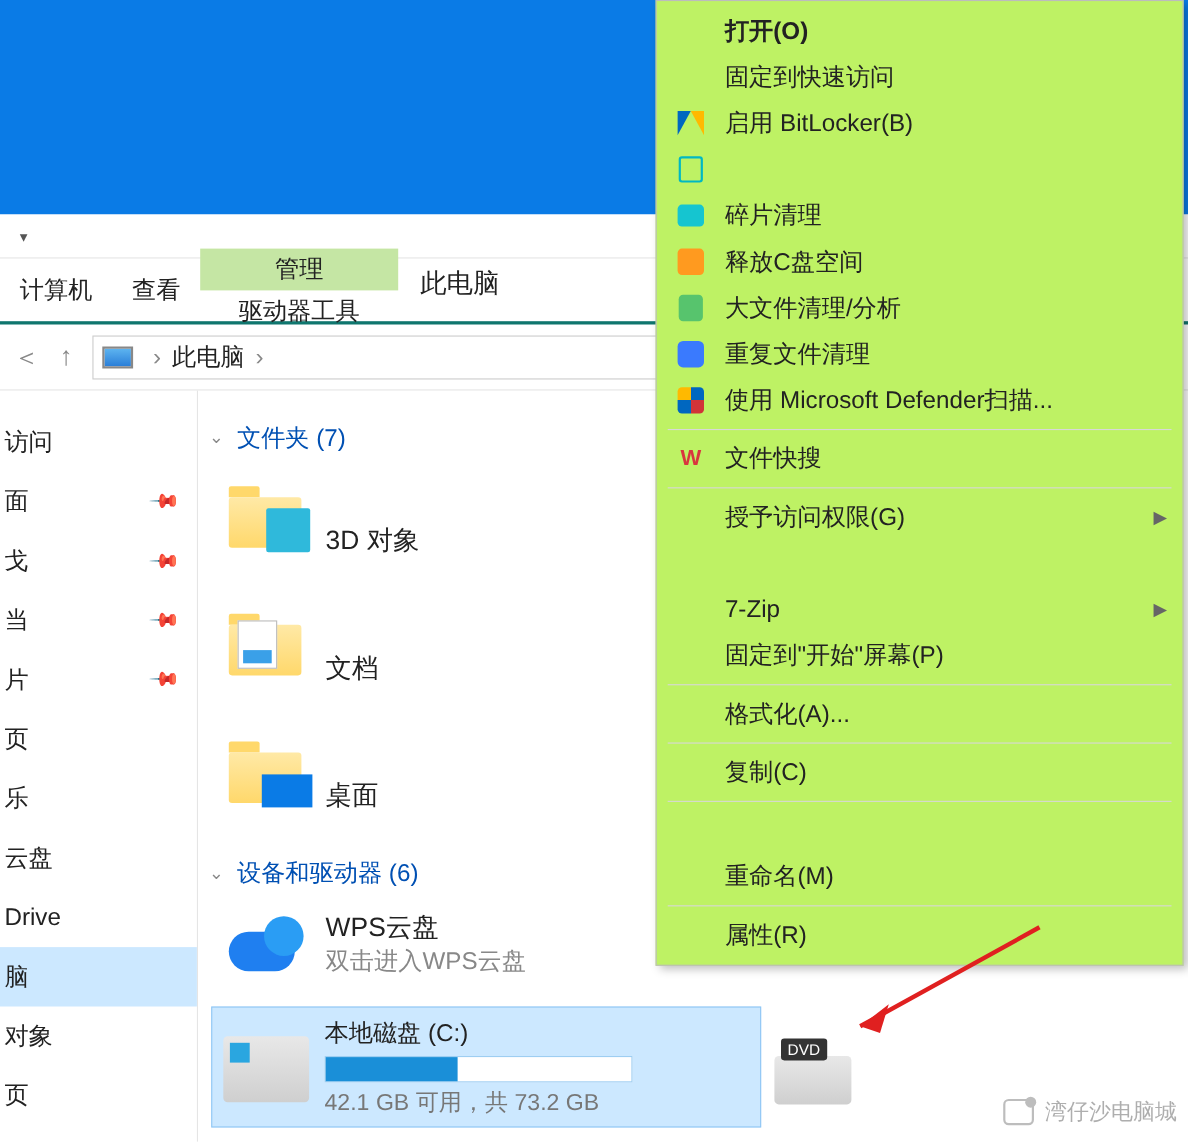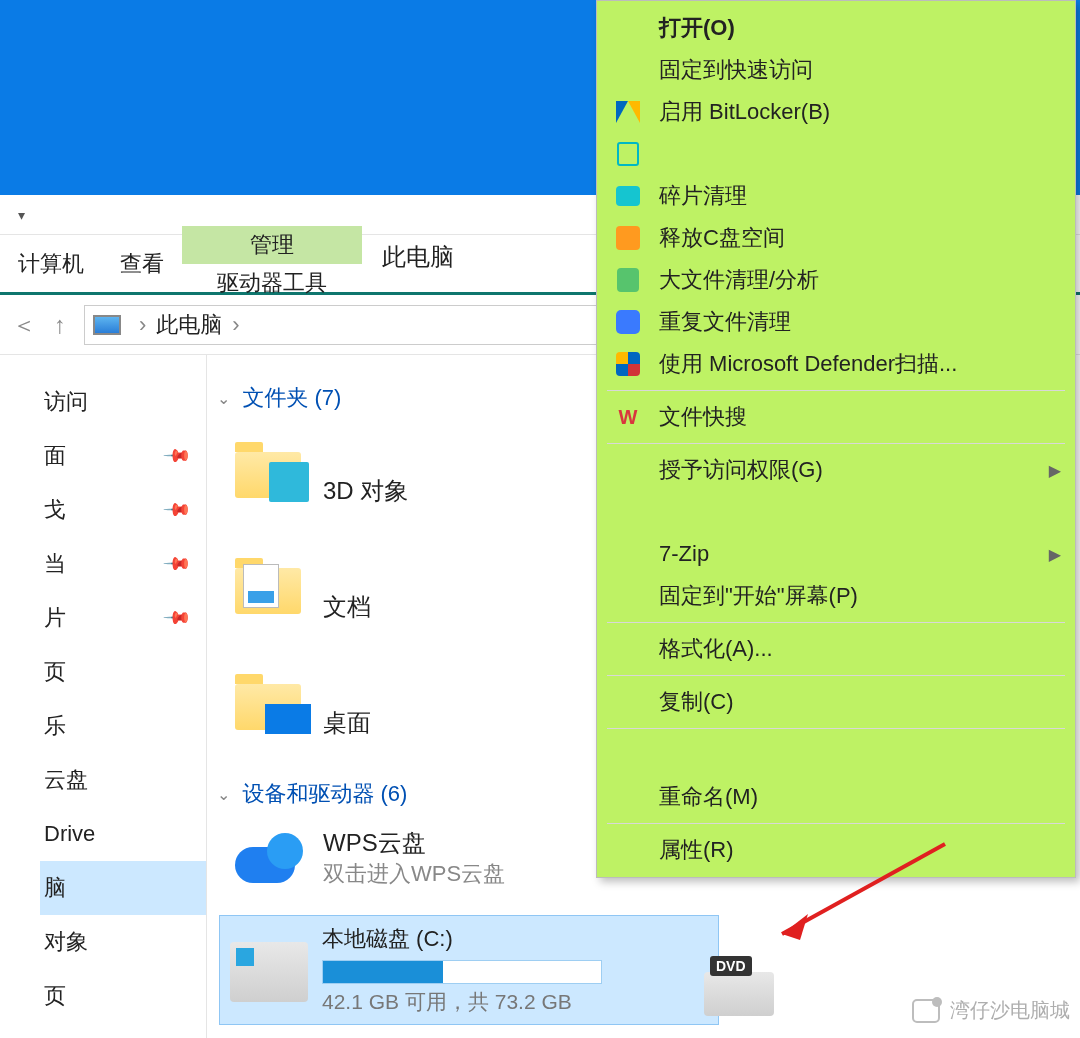--- a/index.html
+++ b/index.html
@@ -20,21 +20,21 @@
 .pc-label { font-size: 24px; color: #222; padding: 6px 20px; align-self: flex-start; }
 
 .navbar { height: 60px; display: flex; align-items: center; border-bottom: 1px solid #e5e5e5; padding: 0 6px; }
 .navbtn { width: 36px; text-align: center; color: #888; font-size: 24px; }
 .addr { flex: 1; display: flex; align-items: center; border: 1px solid #ccc; height: 40px; margin-left: 6px; padding: 0 8px; font-size: 22px; color: #222; }
 .addr .pc-icon { width: 28px; height: 20px; background: linear-gradient(#5db4f0,#2a7ed8); border: 2px solid #888; margin-right: 8px; position: relative; }
 .addr .crumb-sep { color: #888; margin: 0 10px; }
 
 .body { display: flex; height: calc(100% - 160px); }
 
-.sidebar { width: 207px; border-right: 1px solid #e5e5e5; padding-top: 20px; padding-left: 40px; }
+.sidebar { width: 180px; border-right: 1px solid #e5e5e5; padding-top: 20px; }
 .sidebar .item { height: 54px; display: flex; align-items: center; justify-content: space-between; padding: 0 18px 0 4px; font-size: 22px; color: #222; }
 .sidebar .item.selected { background: #cce8ff; }
 .sidebar .pin { color: #888; font-size: 18px; transform: rotate(45deg); }
 
 .content { flex: 1; padding: 20px 10px; overflow: hidden; }
 .group-header { display: flex; align-items: center; font-size: 22px; color: #0050b3; margin: 8px 0 18px 0; }
 .group-header .chev { color: #888; margin-right: 12px; font-size: 16px; }
 
 .folder-item { display: flex; align-items: center; margin: 0 0 40px 18px; }
 .folder-icon { width: 70px; height: 58px; position: relative; margin-right: 18px; }
@@ -55,21 +55,21 @@
 
 .drive-item { display: flex; align-items: flex-start; background: #cce8ff; border: 1px solid #8fc6f4; padding: 8px 10px; margin-left: 2px; width: 500px; }
 .drive-icon { width: 78px; height: 60px; background: linear-gradient(#e8e8e8,#cfcfcf); border-radius: 4px; margin-right: 14px; position: relative; margin-top: 18px; }
 .drive-icon::before { content: ""; position: absolute; width: 18px; height: 18px; background: #2aa6e0; top: 6px; left: 6px; }
 .drive-info { flex: 1; }
 .drive-info .name { font-size: 22px; color: #222; margin-bottom: 6px; }
 .progress { width: 280px; height: 24px; background: #fff; border: 1px solid #9ecef2; }
 .progress .fill { height: 100%; background: #1a8fd8; width: 43%; }
 .drive-info .stats { font-size: 21px; color: #777; margin-top: 4px; }
 
-.dvd-icon { position: absolute; right: 300px; bottom: 22px; width: 76px; height: 50px; font-weight: bold; }
+.dvd-icon { position: absolute; right: 300px; bottom: 34px; width: 76px; height: 50px; }
 .dvd-icon .box { width: 70px; height: 44px; background: linear-gradient(#e8e8e8,#cfcfcf); border-radius: 4px; position: absolute; bottom: 0; }
 .dvd-icon .label { position: absolute; top: -10px; left: 6px; background: #333; color: #fff; font-size: 14px; padding: 2px 6px; border-radius: 3px; }
 
 
 .context-menu { position: absolute; top: 0; left: 596px; width: 480px; background: #bef264; border: 1px solid #bcbcbc; box-shadow: 4px 4px 8px rgba(0,0,0,.25); padding: 6px 2px; z-index: 50; }
 .context-menu .row { display: flex; align-items: center; height: 42px; padding: 0 12px; font-size: 22px; color: #222; }
 .context-menu .row.bold { font-weight: 700; }
 .context-menu .row .ico { width: 34px; height: 28px; margin-right: 6px; display: flex; align-items: center; justify-content: center; }
 .context-menu .row .txt { flex: 1; padding-left: 8px; }
 .context-menu .row .arrow { color: #666; font-size: 16px; }

